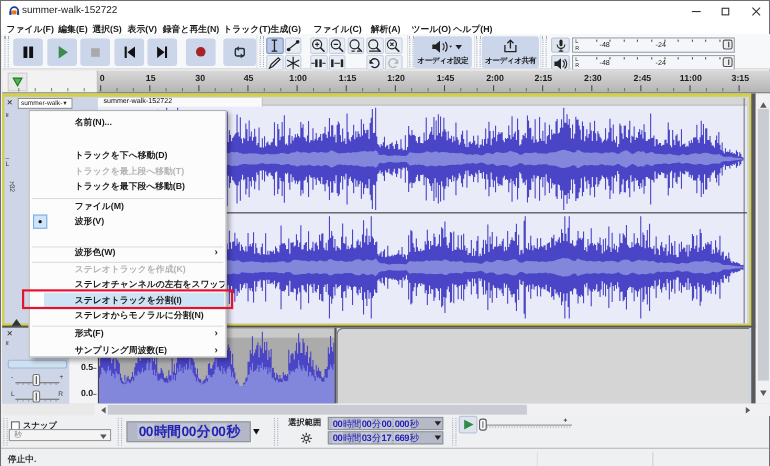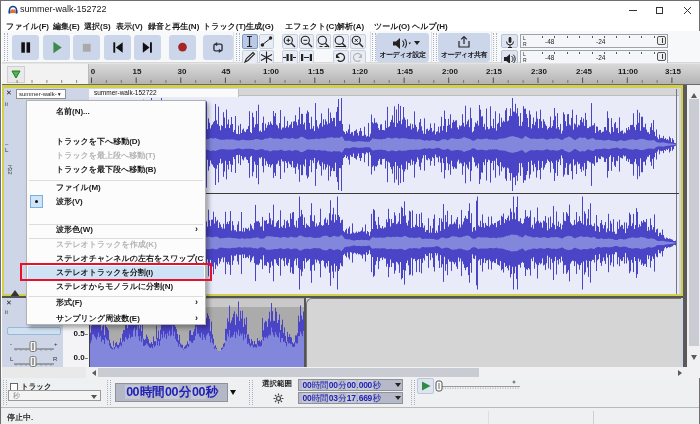--- a/index.html
+++ b/index.html
@@ -31,21 +31,21 @@
 
 #ruler{position:absolute;left:1px;top:63px;width:698px;height:21px;background:linear-gradient(#d9d9d9,#b2b2b2)}
 #rulerL{position:absolute;left:0;top:0;width:87px;height:21px;background:#f2f2f2;border-right:1px solid #bbb}
 #pinbtn{position:absolute;left:5px;top:2px;width:18px;height:17px;background:#e9e9e9;border:1px solid #cfcfcf}
 .rl{position:absolute;top:3px;width:30px;text-align:center;font-size:8px;font-weight:bold;color:#1a1a1a}
 
 #tracks{position:absolute;left:1px;top:84px;width:698px;height:282px;background:#bdbdbd}
 #statusbar{position:absolute;left:0;top:406px;width:100%;height:18px;background:#eff0f1;border-top:1px solid #b9b9b9;font-size:8px;font-weight:bold;color:#333}
 
 #cmenu{position:absolute;left:25px;top:99px;width:180px;height:225px;background:#fcfcfc;border:1px solid #b2b2b2;box-shadow:3px 3px 4px rgba(0,0,0,.3);font-size:8px;font-weight:bold;color:#1a1a1a}
-.mi{position:absolute;left:1px;right:1px;height:13.8px;line-height:13.8px;padding-left:28px;white-space:nowrap;overflow:hidden}
+.mi{position:absolute;left:13px;right:1px;height:13.8px;line-height:13.8px;padding-left:28px;white-space:nowrap;overflow:hidden}
 .mi.gray{color:#b4b4b4}
 .mi.hl{background:#cfe3f7}
 .msep{position:absolute;left:2px;right:2px;height:1px;background:#dcdcdc}
 .sub{position:absolute;right:6px;font-size:9px}
 .bullet{position:absolute;left:2.5px;width:13px;height:13px;background:#cfe4f8;border:1px solid #7ab0e0}
 .bullet span{position:absolute;left:4px;top:4px;width:3px;height:3px;border-radius:50%;background:#111}
 #redbox{position:absolute;left:-7.5px;top:162px;width:192px;height:18px;border:2px solid #e8112d}
 
 #bottombar{position:absolute;left:0;top:377px;width:100%;height:29px;background:#eef0f2}
 .bgrip{position:absolute;top:2px;height:25px;width:4px;border-left:1px dotted #a8b0c0;border-right:1px dotted #a8b0c0}
@@ -74,21 +74,21 @@
 </div>
 
 <div id="menubar">
  <span style="left:5px">ファイル(F)</span>
       <span style="left:52px">編集(E)</span>
       <span style="left:83px">選択(S)</span>
       <span style="left:115px">表示(V)</span>
       <span style="left:147px">録音と再生(N)</span>
       <span style="left:202px">トラック(T)</span>
       <span style="left:245px">生成(G)</span>
-      <span style="left:284px">エフェクト(C)</span>
+      <span style="left:284px">ファイル(C)</span>
       <span style="left:336px">解析(A)</span>
       <span style="left:373px">ツール(O)</span>
       <span style="left:411px">ヘルプ(H)</span>
 </div>
 
 <div id="toolbar">
  <div class="grip" style="left:2px"></div>
  <div class="tbtn" style="left:10px;width:27px"><svg width="100%" height="100%" viewBox="0 0 24 24">
           <rect x="8" y="7" width="3.4" height="10" fill="#111"></rect>
           <rect x="13" y="7" width="3.4" height="10" fill="#111"></rect>
@@ -373,21 +373,21 @@
 
 <div class="ab" style="left:1px;top:366px;width:698px;height:11px;background:#e9e9e9"></div>
 <div class="ab" style="left:85px;top:366px;width:614px;height:11px;background:#f1f1f3"></div>
 <div class="ab" style="left:88px;top:368.5px;width:0;height:0;border:3px solid transparent;border-right:4.5px solid #5a5a5a"></div>
 <div class="ab" style="left:97px;top:367px;width:381px;height:9px;background:#c9cdd3"></div>
 <div class="ab" style="left:677px;top:368.5px;width:0;height:0;border:3px solid transparent;border-left:4.5px solid #5a5a5a"></div>
 
 <div id="bottombar">
  <div class="bgrip" style="left:2px"></div>
  <div class="ab" style="left:9px;top:5px;width:8px;height:8px;background:#fff;border:1px solid #666"></div>
- <div class="ab" style="left:20px;top:4px;font-size:7.5px;font-weight:bold;color:#222">トラック</div>
+ <div class="ab" style="left:20px;top:4px;font-size:7.5px;font-weight:bold;color:#222">スナップ</div>
  <div class="ab" style="left:7px;top:12px;width:93px;height:11px;background:#f4f4f4;border:1px solid #999;font-size:7px;color:#888;line-height:9px;padding-left:4px">秒<span style="position:absolute;right:3px;top:3.5px;width:0;height:0;border:3px solid transparent;border-top:4px solid #555"></span></div>
  <div class="bgrip" style="left:106px"></div>
  <div class="timebig"><b>00</b>時間<b>00</b>分<b>00</b>秒</div>
  <div class="ab" style="left:229px;top:12px;width:0;height:0;border:3.5px solid transparent;border-top:5px solid #111"></div>
  <div class="bgrip" style="left:248px"></div>
  <div class="ab" style="left:261px;top:1px;font-size:7.5px;font-weight:bold;color:#222">選択範囲</div>
  <svg class="ab" style="left:272px;top:15px" width="11" height="11" viewBox="0 0 11 11">
         <circle cx="5.5" cy="5.5" r="2" fill="none" stroke="#444" stroke-width="1.2"></circle>
         <path d="M5.5 0.5v2M5.5 8.5v2M0.5 5.5h2M8.5 5.5h2M2 2l1.4 1.4M9 2 7.6 3.4M2 9l1.4-1.4M9 9 7.6 7.6" stroke="#444" stroke-width="1.2"></path>
       </svg>

